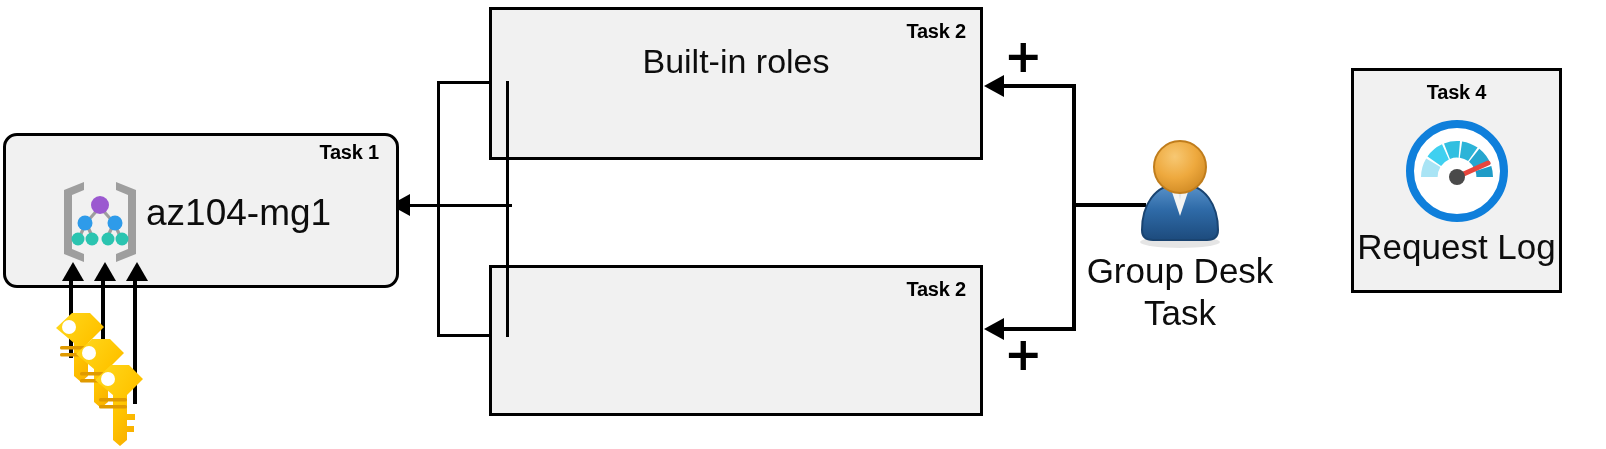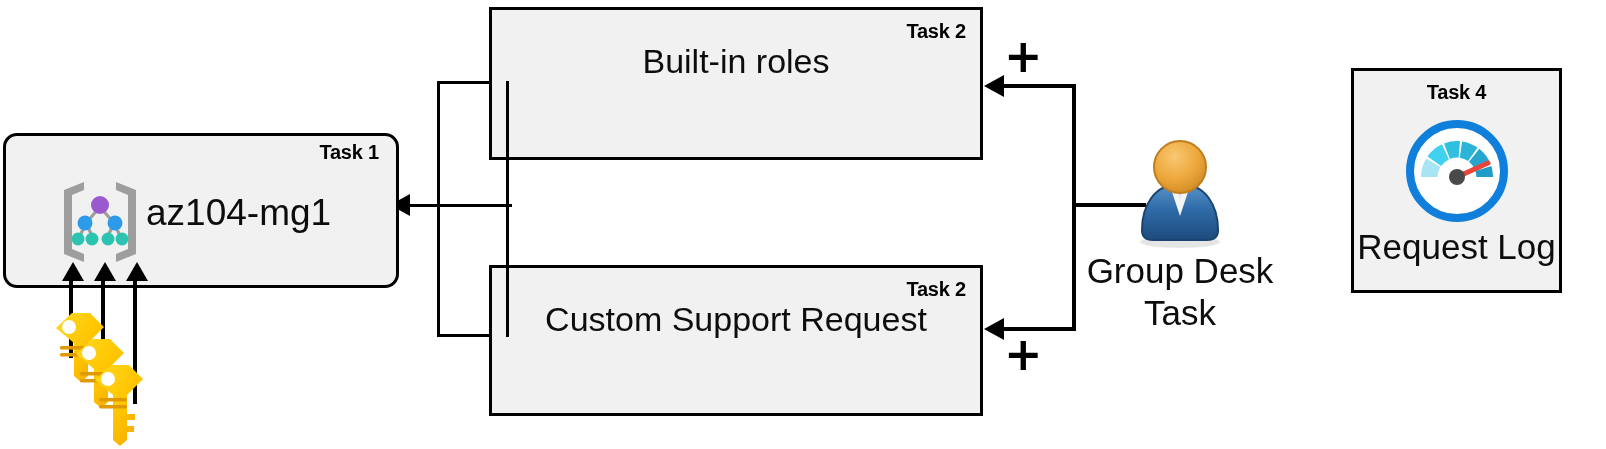--- a/index.html
+++ b/index.html
@@ -332,21 +332,20 @@
   <div class="task-box" id="task2">
     <div class="task-tag" id="task2-tag">Task 2</div>
     <div class="box-text" id="task2-lines">
       <div>Built-in roles</div>
     </div>
   </div>
 
   <div class="task-box" id="task3">
     <div class="task-tag" id="task3-tag">Task 2</div>
     <div class="box-text" id="task3-lines">
-      <div>Custom Support Request</div>
     </div>
   </div>
 
   <div class="conn" id="trunk-left"></div>
 
   <div class="conn" id="trunk-right"></div>
   <div class="conn" id="stub-hd"></div>
   <div class="conn" id="stub-top-right"></div>
   <div id="arrow-head-t2"></div>
   <div class="conn" id="stub-bot-right"></div>

